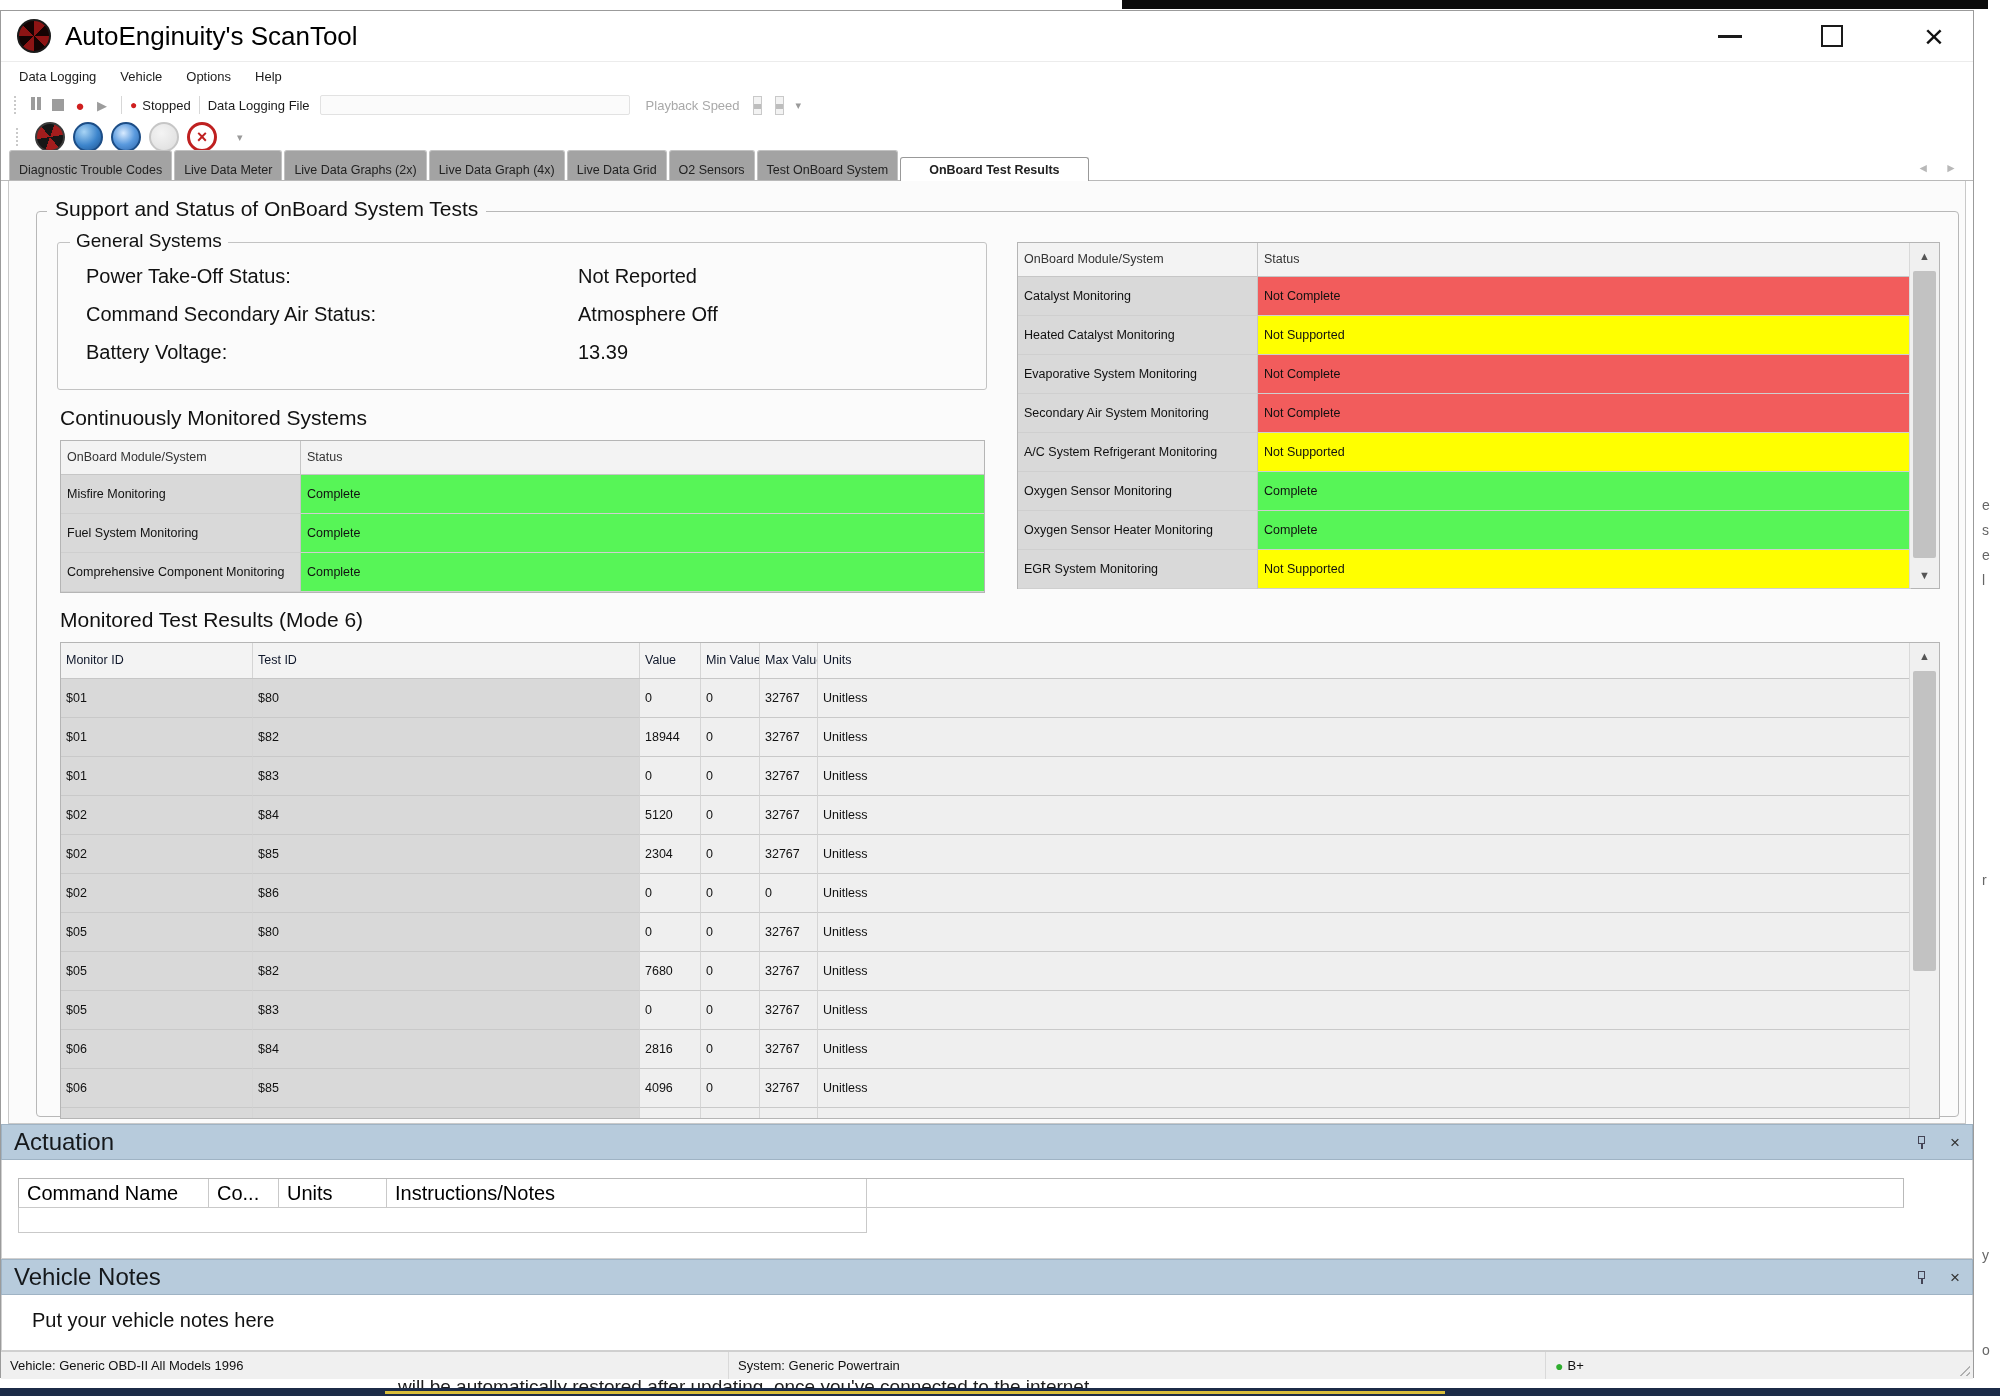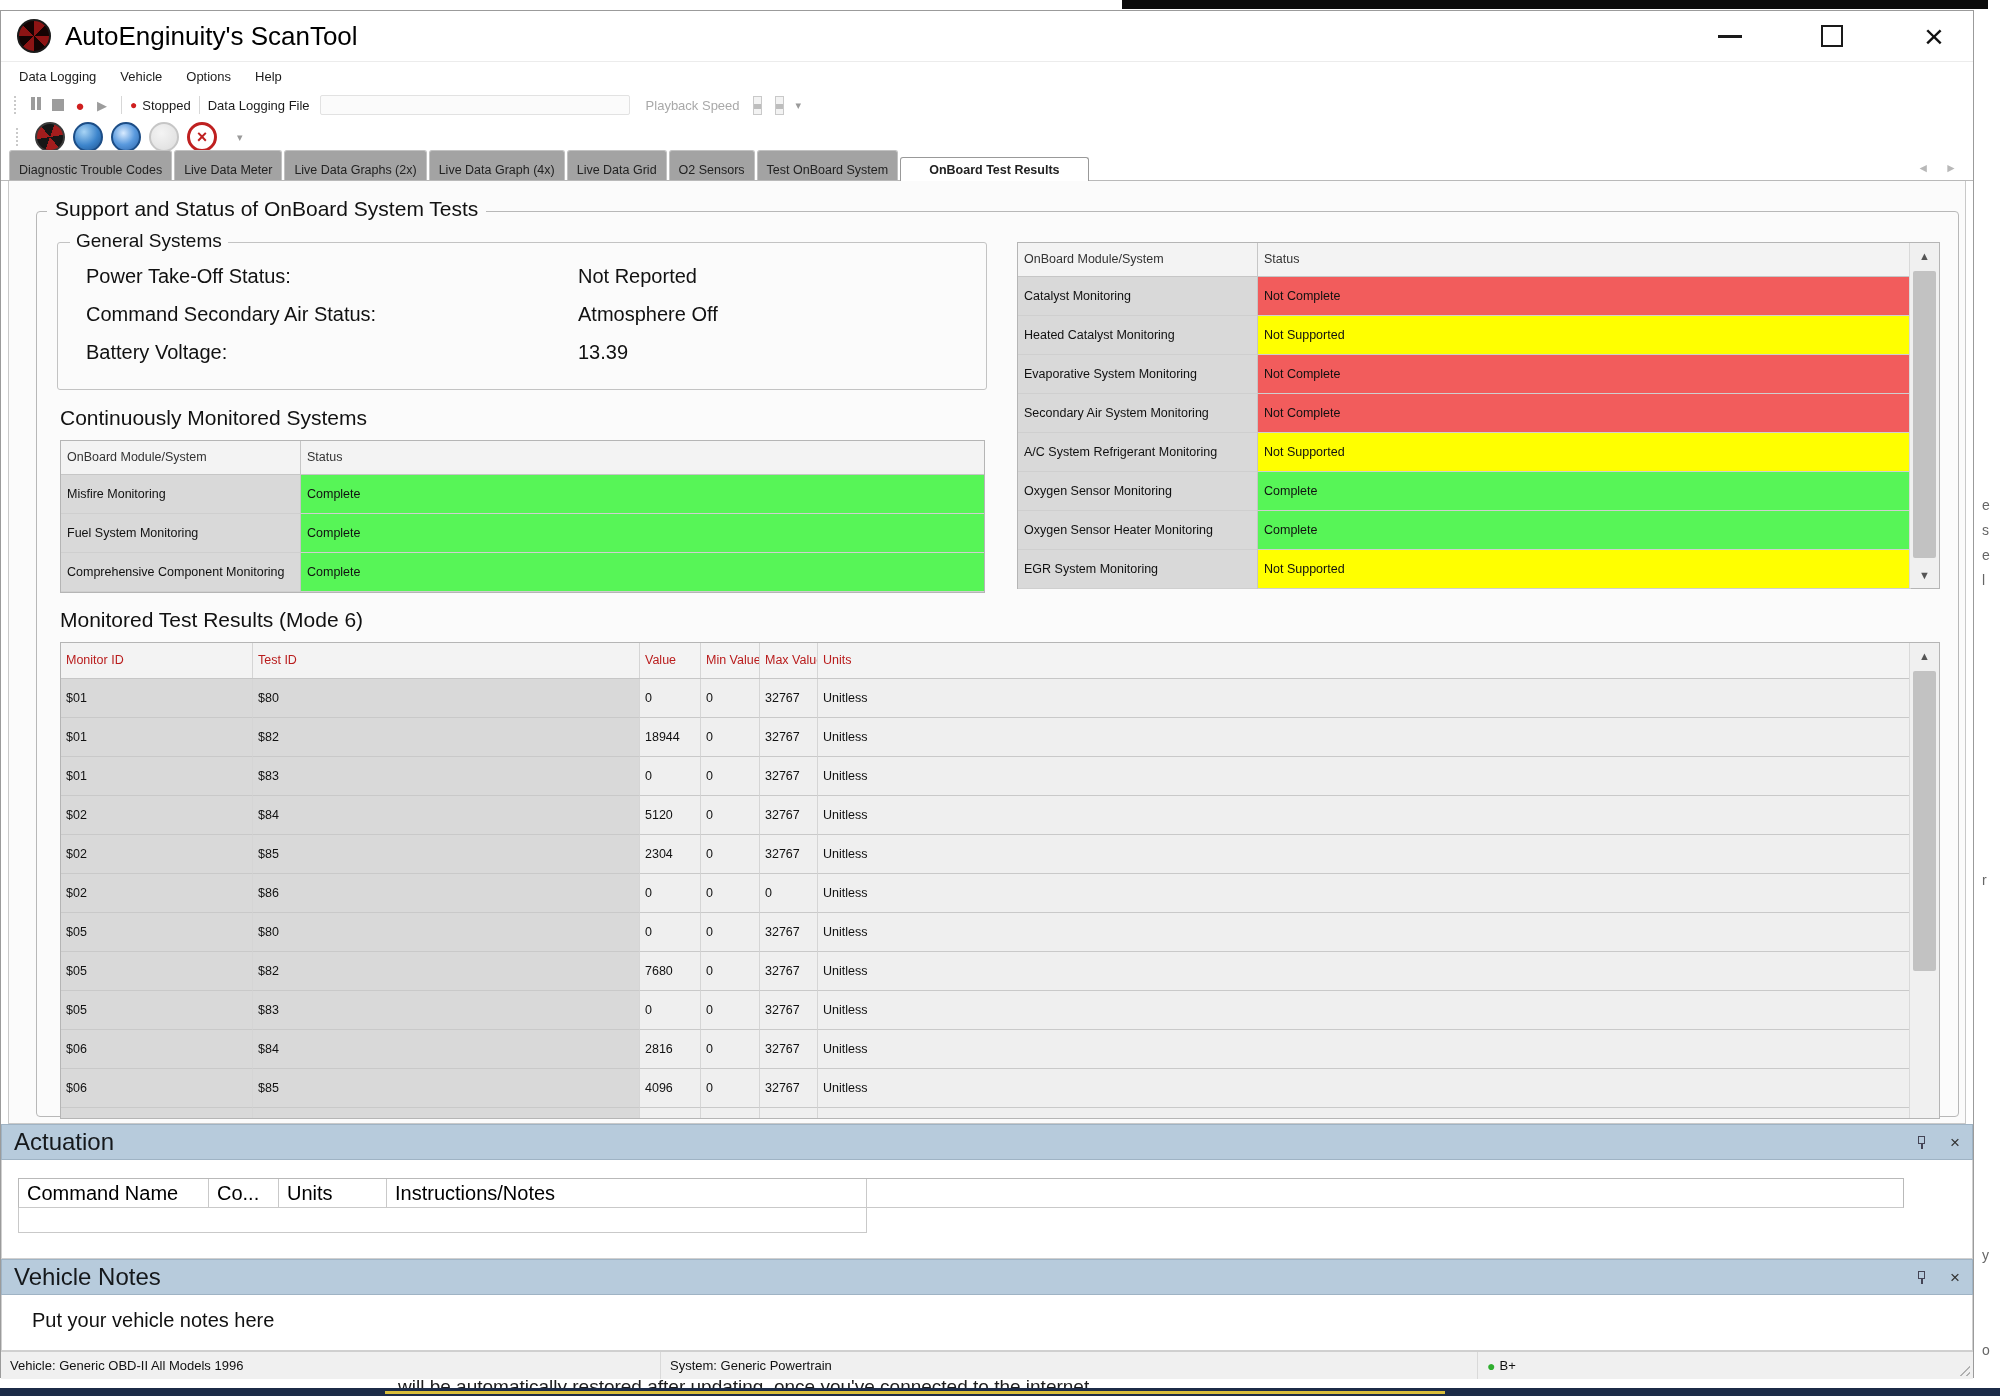--- a/index.html
+++ b/index.html
@@ -104,21 +104,21 @@
   .vscroll { position:absolute; right:0; top:0; bottom:0; width:30px; background:#f0f0f0; border-left:1px solid #d9d9d9; }
   .vs-arrow { position:absolute; left:0; width:100%; height:26px; display:flex; align-items:center; justify-content:center; font-size:11px; color:#555; }
   .vs-arrow.up { top:0; }
   .vs-arrow.down { bottom:0; }
   .vs-thumb { position:absolute; left:3px; right:3px; background:#c2c2c2; border-radius:2px; }
 
   
   .m6 { position:absolute; left:23px; top:430px; width:1880px; height:477px; border:1px solid #b5b5b5; background:#fff; overflow:hidden; }
   .m6cols { width:1850px; }
   .mhead { display:flex; height:36px; background:#f3f3f3; border-bottom:1px solid #c6c6c6; }
-  .mhcell { font-size:12.5px; color:#b91c1c; padding:0 5px; line-height:35px; border-right:1px solid #d5d5d5; overflow:hidden; white-space:nowrap; }
+  .mhcell { font-size:12.5px; color:#0f172a; padding:0 5px; line-height:35px; border-right:1px solid #d5d5d5; overflow:hidden; white-space:nowrap; }
   .mrow { display:flex; height:39px; }
   .mcell { font-size:12.5px; padding:0 5px; line-height:38px; border-right:1px solid #d5d5d5; border-bottom:1px solid #c9c9c9; background:#efefef; overflow:hidden; white-space:nowrap; }
   .mcell.idc { background:#d9d9d9; }
   .c0 { width:192px; } .c1 { width:387px; } .c2 { width:61px; } .c3 { width:59px; } .c4 { width:58px; } .c5 { flex:1; border-right:none; }
 
   
   .panel-header { height:36px; background:#b7cbdc; border:1px solid #9fb3c4; display:flex; align-items:center; padding:0 12px; position:relative; }
   .panel-title { font-size:24px; color:#15181b; }
   .panel-icons { position:absolute; right:12px; top:0; height:100%; display:flex; align-items:center; gap:22px; }
   .pin-icon { width:14px; height:14px; position:relative; }
@@ -133,21 +133,21 @@
   .a0 { width:190px; } .a1 { width:70px; } .a2 { width:108px; } .a3 { width:480px; }
   .afill { flex:1; border-right:none; }
   .act-empty-row { height:25px; border:1px solid #c9c9c9; border-top:none; width:849px; }
 
   .notes { height:92px; flex:0 0 auto; display:flex; flex-direction:column; }
   .notes-body { flex:1; background:#fff; border:1px solid #d0d0d0; border-top:none; padding:14px 0 0 30px; font-size:20px; color:#111; }
 
   
   .statusbar { height:28px; background:#f0f0f0; border-top:1px solid #cfcfcf; display:flex; align-items:stretch; font-size:13px; position:relative; flex:0 0 auto; }
   .sb-pane { display:flex; align-items:center; padding-left:9px; border-right:1px solid #d9d9d9; overflow:hidden; white-space:nowrap; }
-  .sb-1 { width:660px; } .sb-2 { width:817px; } .sb-3 { flex:1; border-right:none; }
+  .sb-1 { width:728px; } .sb-2 { width:817px; } .sb-3 { flex:1; border-right:none; }
   .battery-dot { color:#2fae2f; font-size:14px; margin-right:4px; line-height:1; }
   .resize-grip { position:absolute; right:3px; bottom:3px; width:15px; height:15px;
                  clip-path: polygon(100% 0, 100% 100%, 0 100%);
                  background: repeating-linear-gradient(135deg, #b0b0b0 0 1.5px, transparent 1.5px 4.5px); }
 </style>
 </head>
 <body>
 
 <div class="top-strip"></div>
 <div class="bottom-fragment">will be automatically restored after updating, once you've connected to the internet</div>

